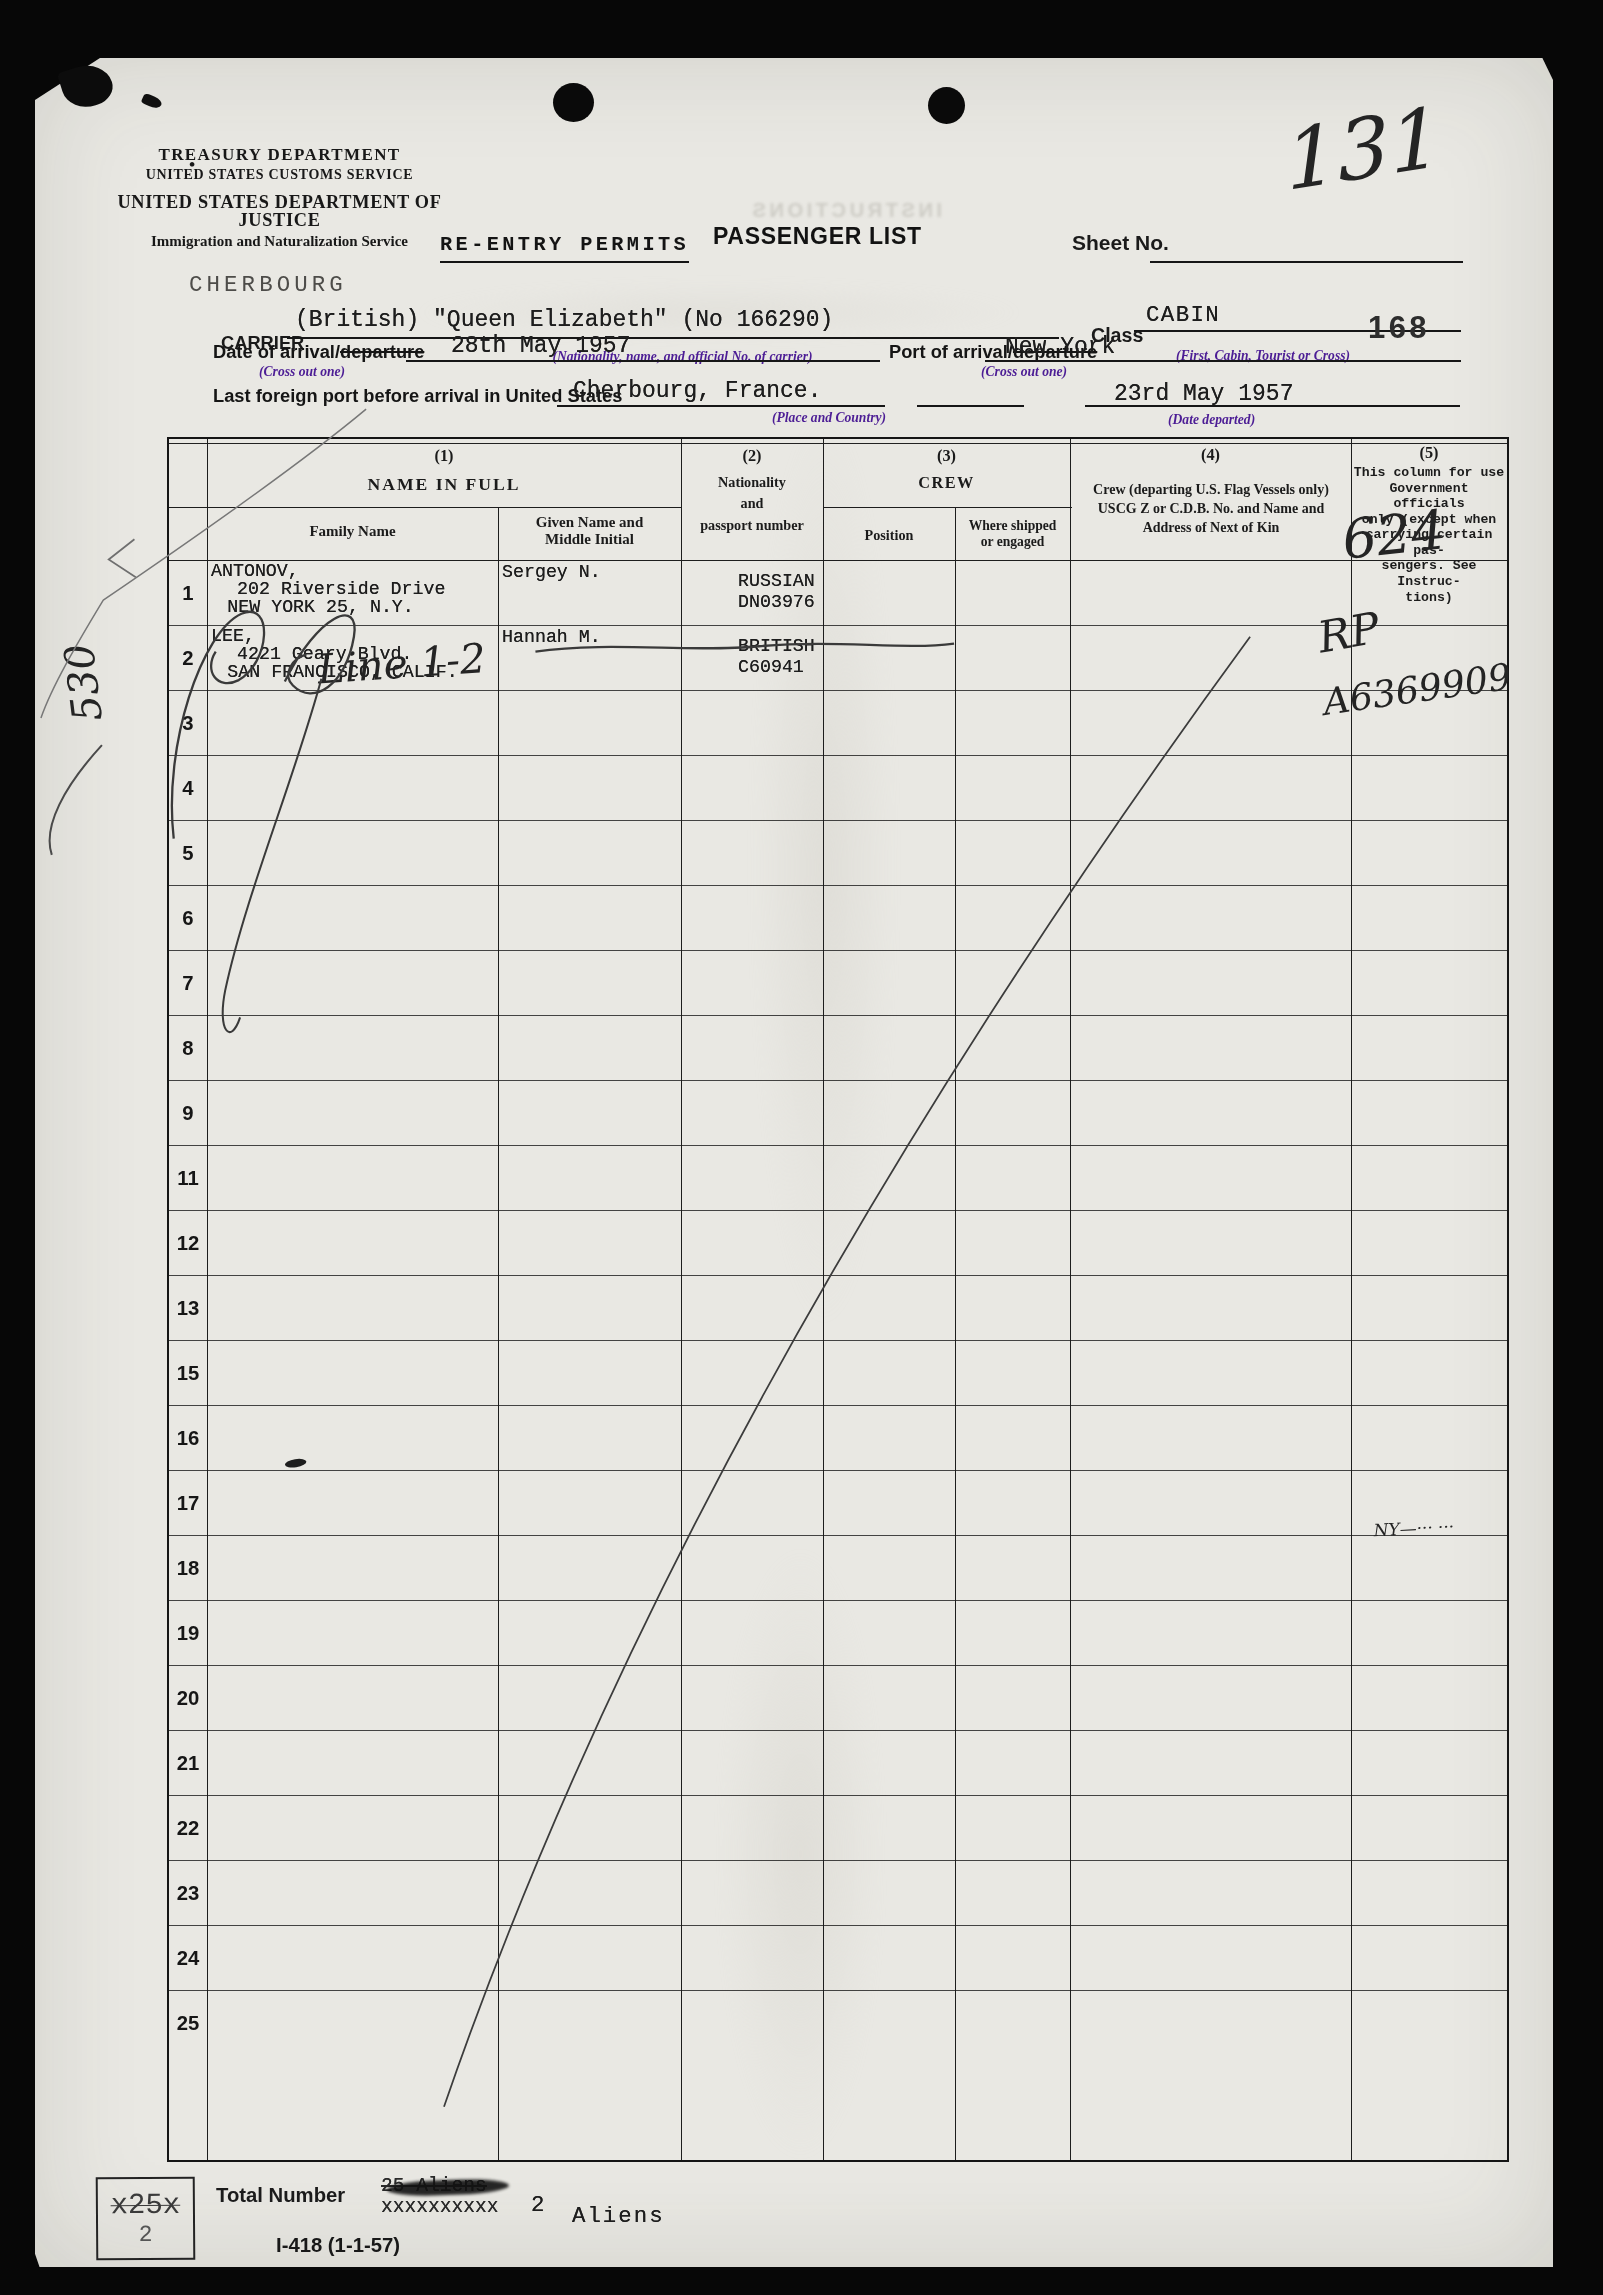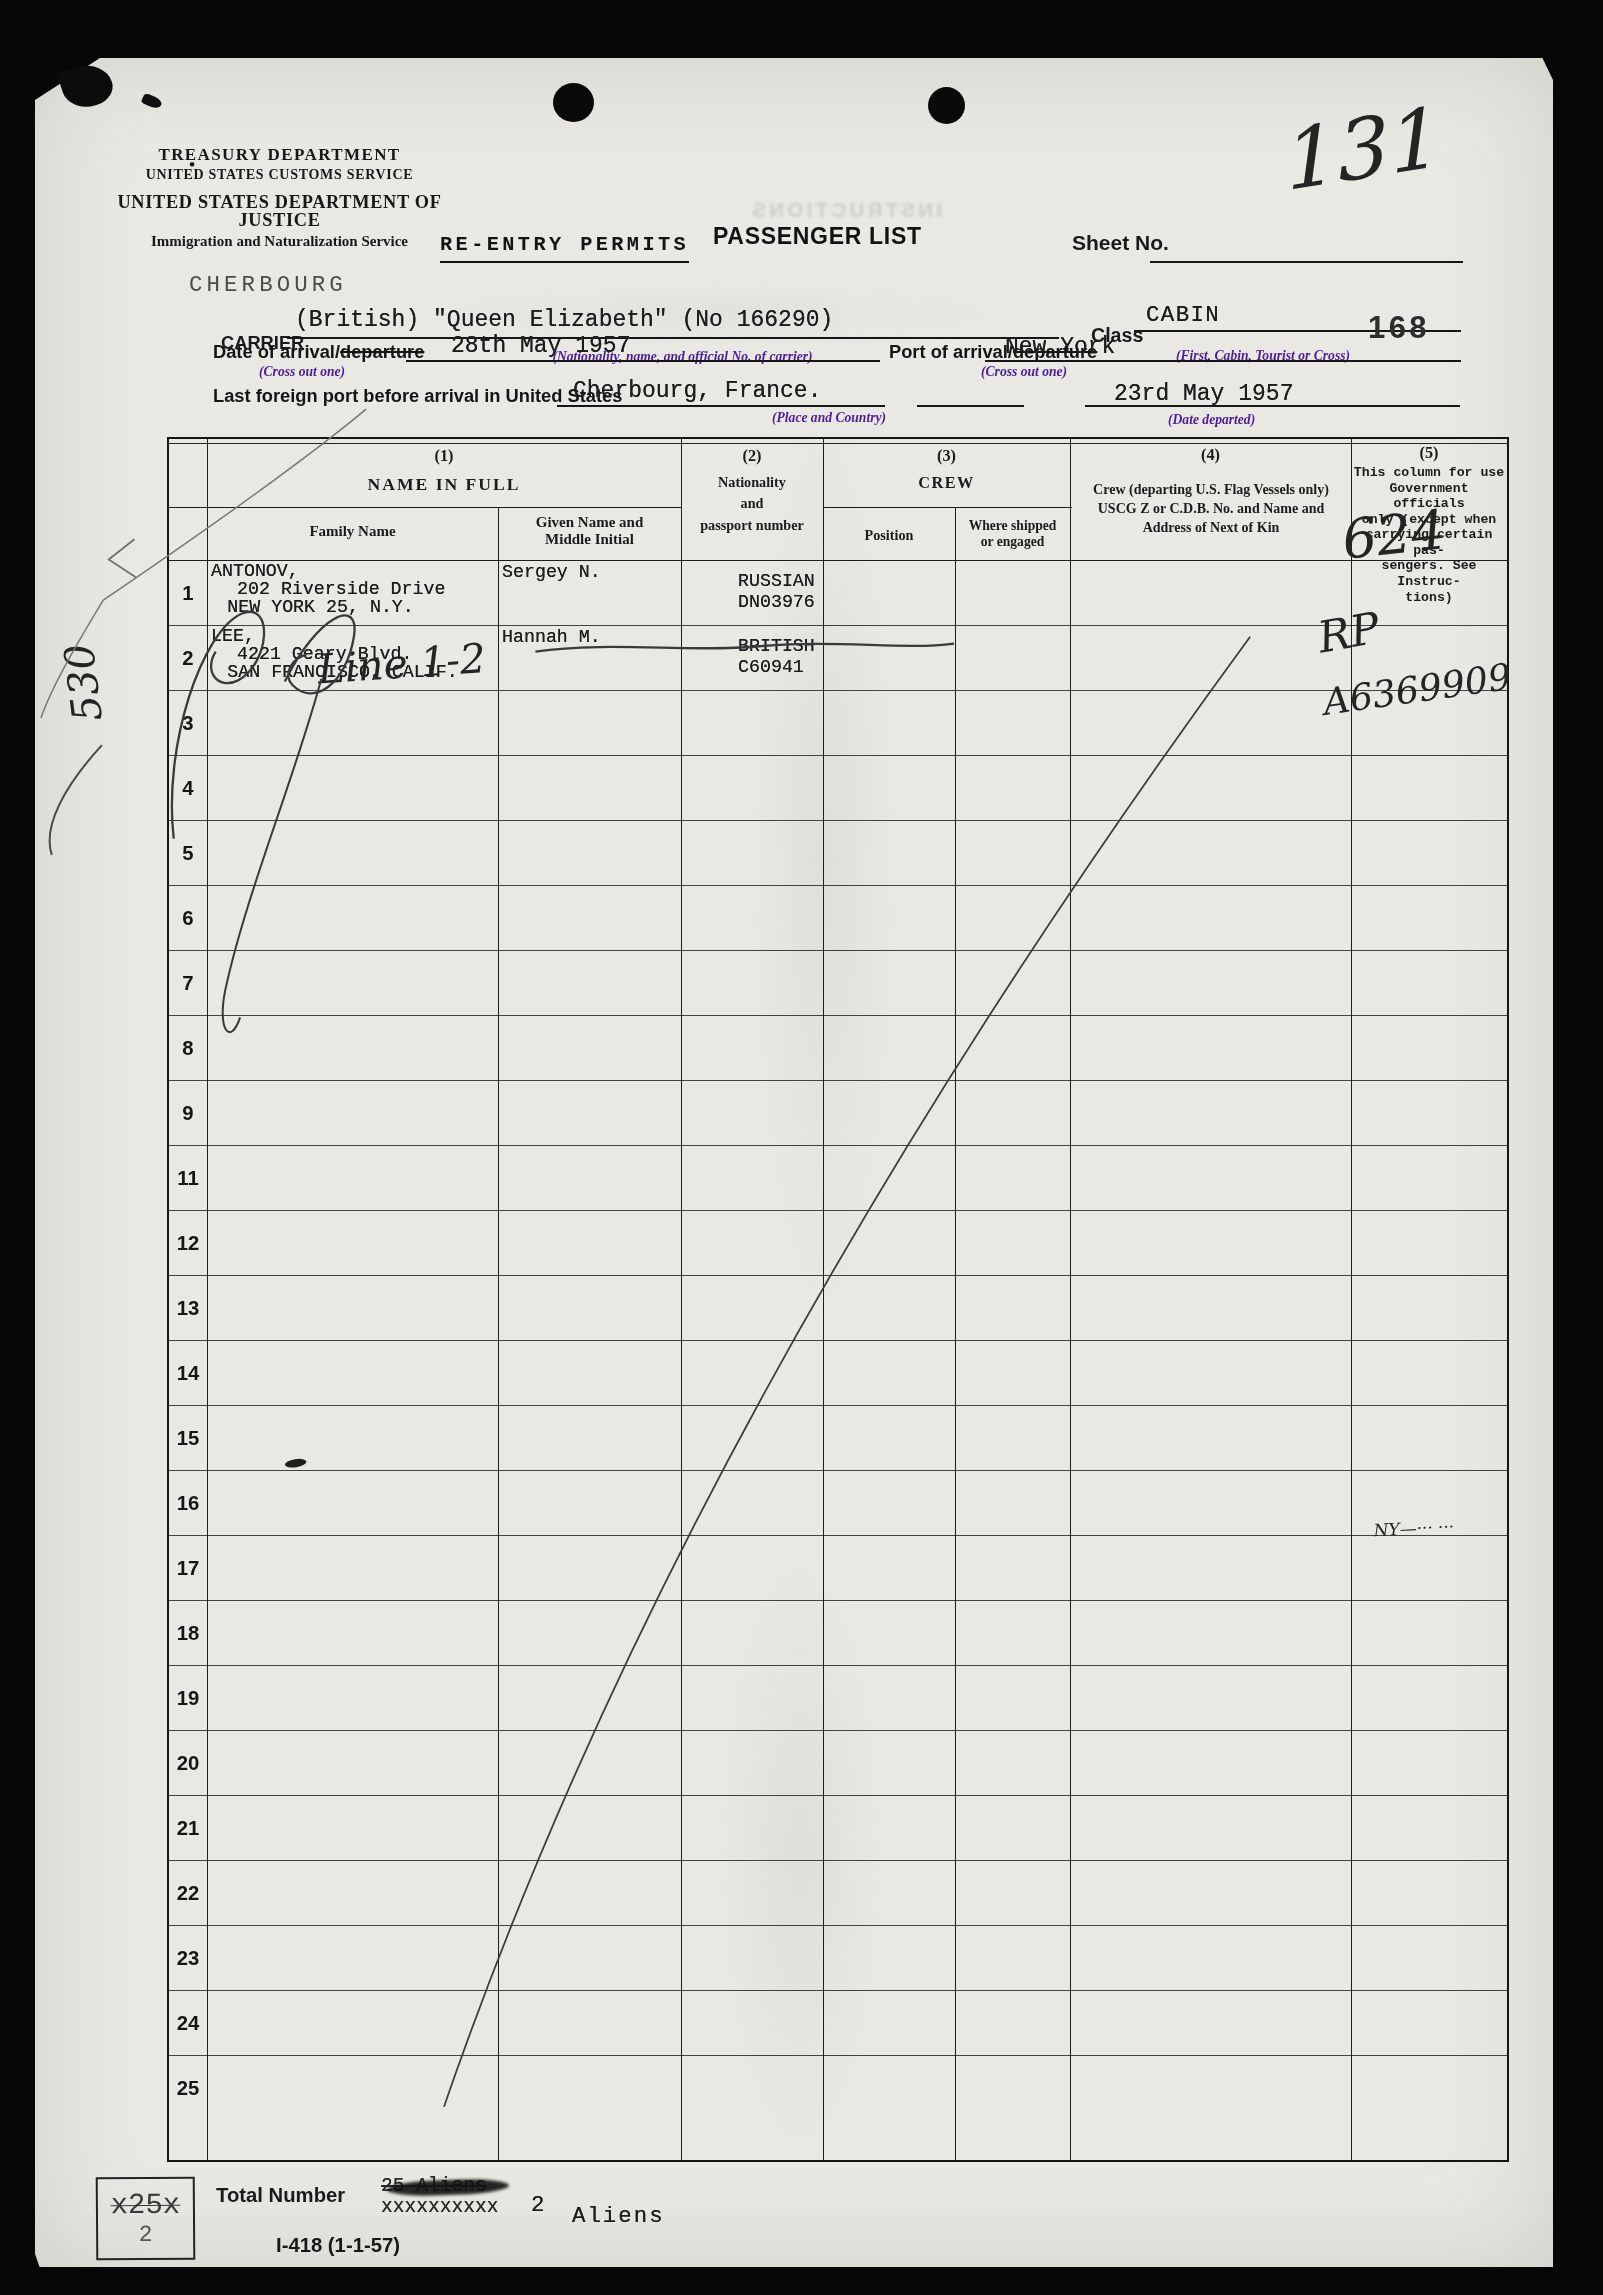--- a/index.html
+++ b/index.html
@@ -242,23 +242,20 @@
           <div class="trow">
             <div class="c-num">11</div>
           </div>
           <div class="trow">
             <div class="c-num">12</div>
           </div>
           <div class="trow">
             <div class="c-num">13</div>
           </div>
           <div class="trow">
-            <div class="c-num">14</div>
-          </div>
-          <div class="trow">
             <div class="c-num">15</div>
           </div>
           <div class="trow">
             <div class="c-num">16</div>
           </div>
           <div class="trow">
             <div class="c-num">17</div>
           </div>
           <div class="trow">
             <div class="c-num">18</div>

